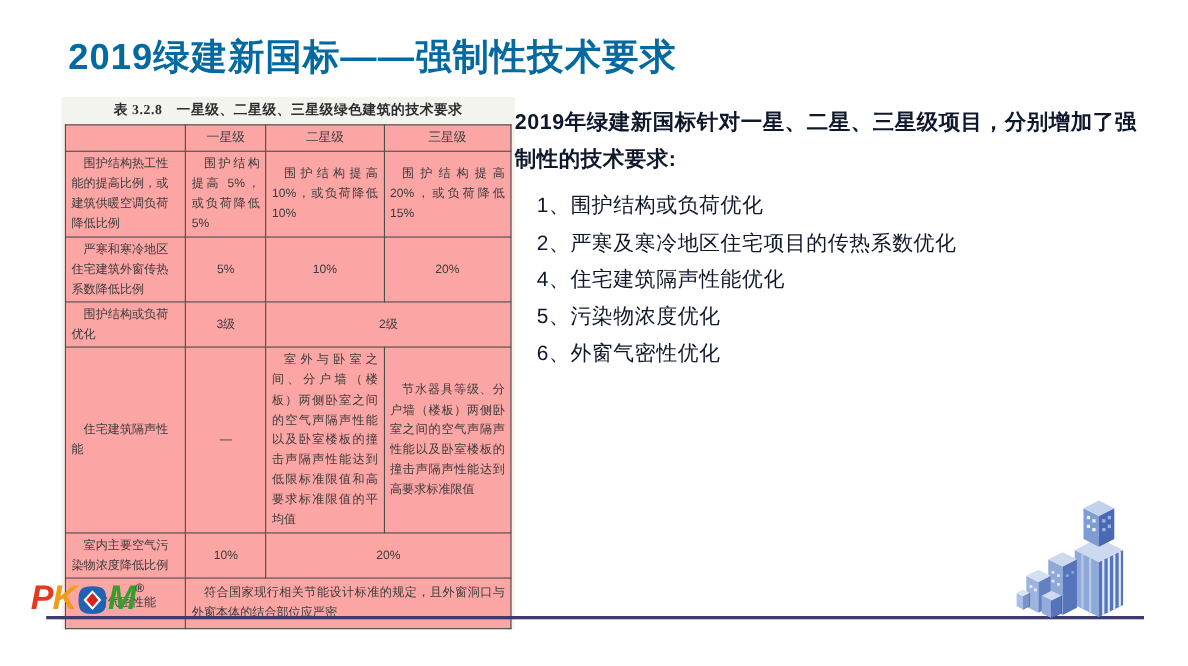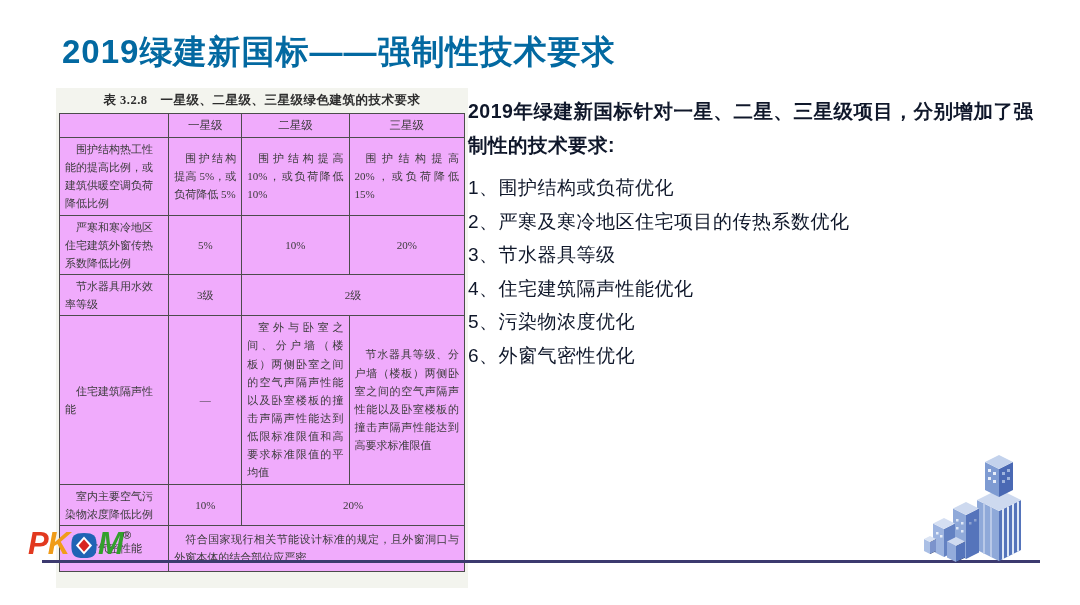--- a/index.html
+++ b/index.html
@@ -9,31 +9,31 @@
     font-family:"Liberation Sans",sans-serif;
   }
   .slide-title{
     position:absolute;left:62px;top:30px;width:680px;
     font-size:33px;font-weight:bold;color:#0369a1;letter-spacing:1px;
   }
 
   
   .table-area{
     position:absolute;left:56px;top:88px;width:406px;
-    background:#f3f4ee;padding:2px 3px 16px 3px;
+    background:#f3f4ee;padding:2px 3px 0 3px;
   }
   .table-caption{
     text-align:center;font-family:"Liberation Serif",serif;
     font-weight:bold;font-size:12.5px;color:#2d2d2d;
     padding:2px 0 4px 0;letter-spacing:.5px;
   }
   table.std{
     border-collapse:collapse;width:100%;table-layout:fixed;
-    font-family:Liberation Serif, serif;font-size:11px;color:#3b3b3b;
-    background:#f0abfc;
+    font-family:Liberation Sans, sans-serif;font-size:11px;color:#3b3b3b;
+    background:#fca5a5;
   }
   table.std td,table.std th{
     border:1px solid #4c4c4c;padding:2px 5px;vertical-align:middle;
     line-height:1.65;font-weight:normal;
   }
   table.std th{font-size:11.5px;}
   td.lbl{text-align:left;text-indent:1em;}
   td.ctr{text-align:center;}
   td.long{text-align:justify;text-indent:1em;}
   tr.rh-hd{height:21px;}
@@ -44,21 +44,21 @@
   tr.rh-5{height:40px;}
   tr.rh-6{height:46px;}
 
   
   .right-panel{
     position:absolute;left:468px;top:94px;width:585px;color:#0f172a;
   }
   .rp-heading{
     font-size:19.5px;font-weight:bold;line-height:34px;letter-spacing:.5px;
   }
-  .rp-list{margin-top:9px;}
+  .rp-list{margin-top:9px;padding-left:20px;}
   .rp-item{
     font-size:19px;line-height:33.5px;letter-spacing:.5px;font-weight:500;
   }
 
   
   .base-line{
     position:absolute;left:42px;top:560px;width:998px;height:3px;
     background:#3c3a6f;
   }
   .logo{
@@ -107,21 +107,21 @@
       <td class="long">围护结构提高 10%，或负荷降低 10%</td>
       <td class="long">围护结构提高 20%，或负荷降低 15%</td>
     </tr>
     <tr class="rh-2">
       <td class="lbl">严寒和寒冷地区住宅建筑外窗传热系数降低比例</td>
       <td class="ctr">5%</td>
       <td class="ctr">10%</td>
       <td class="ctr">20%</td>
     </tr>
     <tr class="rh-3">
-      <td class="lbl">节水器具用水效率等级</td>
+      <td class="lbl">围护结构或负荷优化</td>
       <td class="ctr">3级</td>
       <td class="ctr" colspan="2">2级</td>
     </tr>
     <tr class="rh-4">
       <td class="lbl">住宅建筑隔声性能</td>
       <td class="ctr">—</td>
       <td class="long">室外与卧室之间、分户墙（楼板）两侧卧室之间的空气声隔声性能以及卧室楼板的撞击声隔声性能达到低限标准限值和高要求标准限值的平均值</td>
       <td class="long">节水器具等级、分户墙（楼板）两侧卧室之间的空气声隔声性能以及卧室楼板的撞击声隔声性能达到高要求标准限值</td>
     </tr>
     <tr class="rh-5">
@@ -135,21 +135,20 @@
     </tr>
   </tbody>
     </table>
 </div>
 
 <div class="right-panel">
   <div class="rp-heading">2019年绿建新国标针对一星、二星、三星级项目，分别增加了强制性的技术要求:</div>
   <div class="rp-list">
     <div class="rp-item">1、围护结构或负荷优化</div>
     <div class="rp-item">2、严寒及寒冷地区住宅项目的传热系数优化</div>
-    <div class="rp-item">3、节水器具等级</div>
     <div class="rp-item">4、住宅建筑隔声性能优化</div>
     <div class="rp-item">5、污染物浓度优化</div>
     <div class="rp-item">6、外窗气密性优化</div>
   </div>
 </div>
 
 <div class="base-line"></div>
 
 <div class="logo">
   <span class="l-p">P</span>

